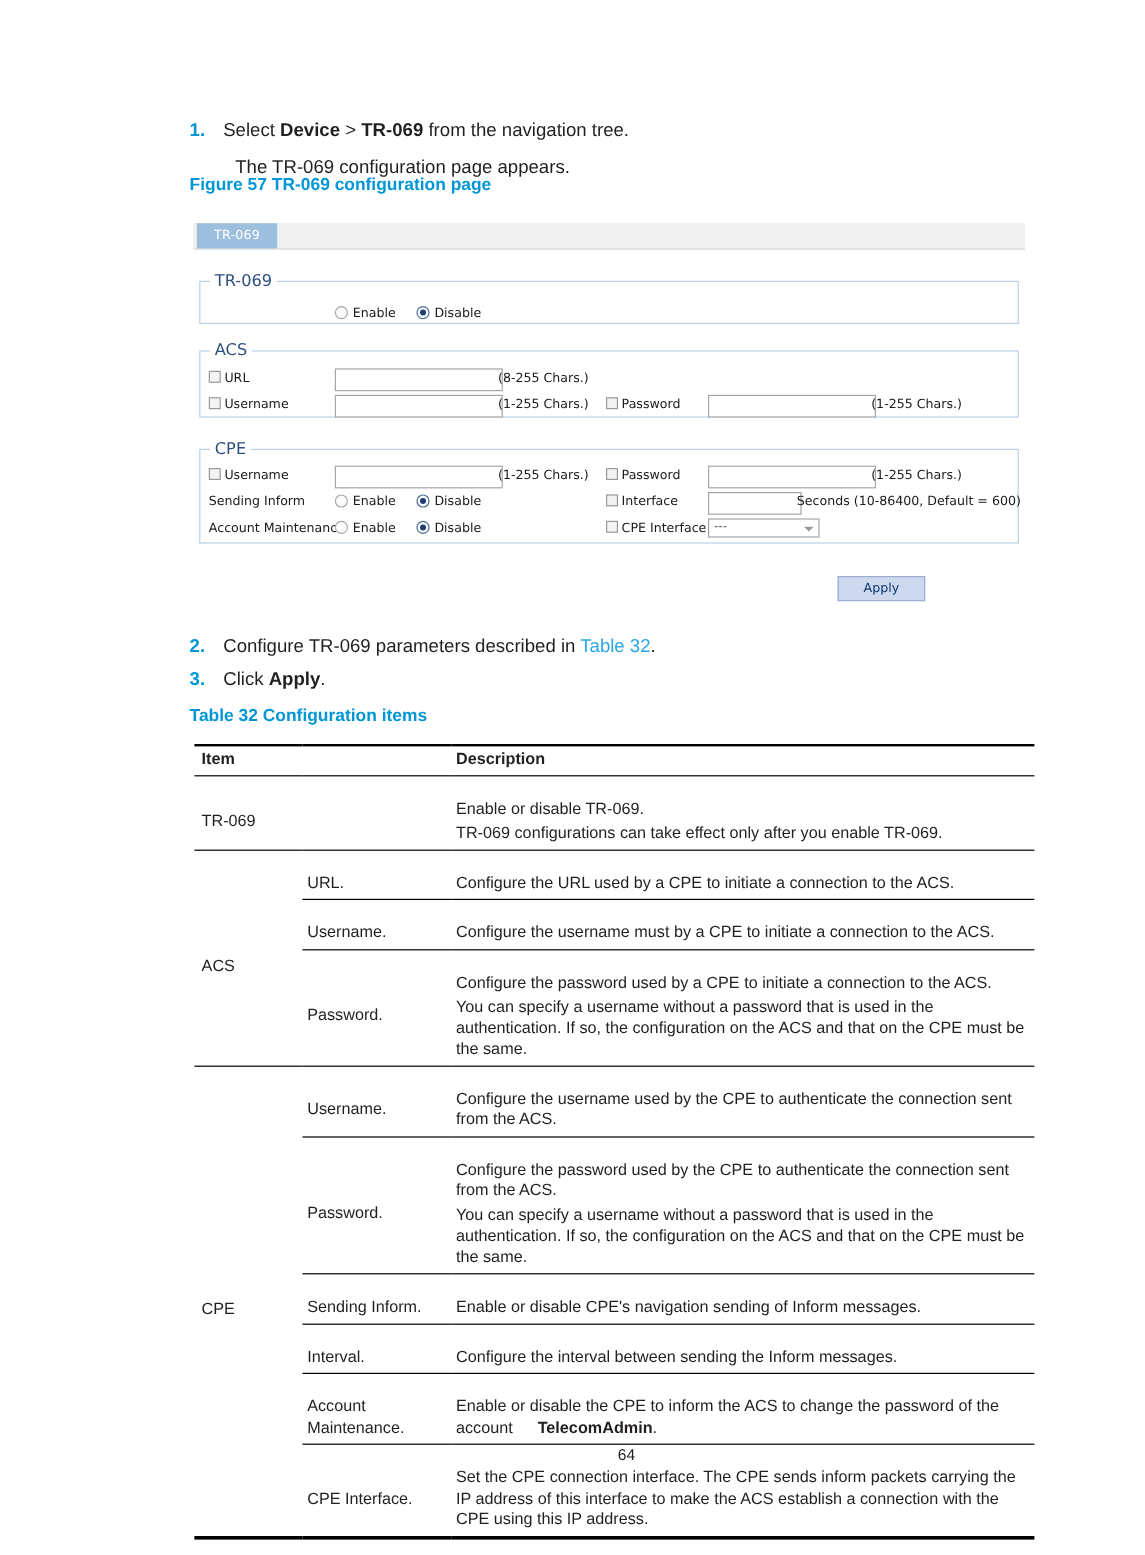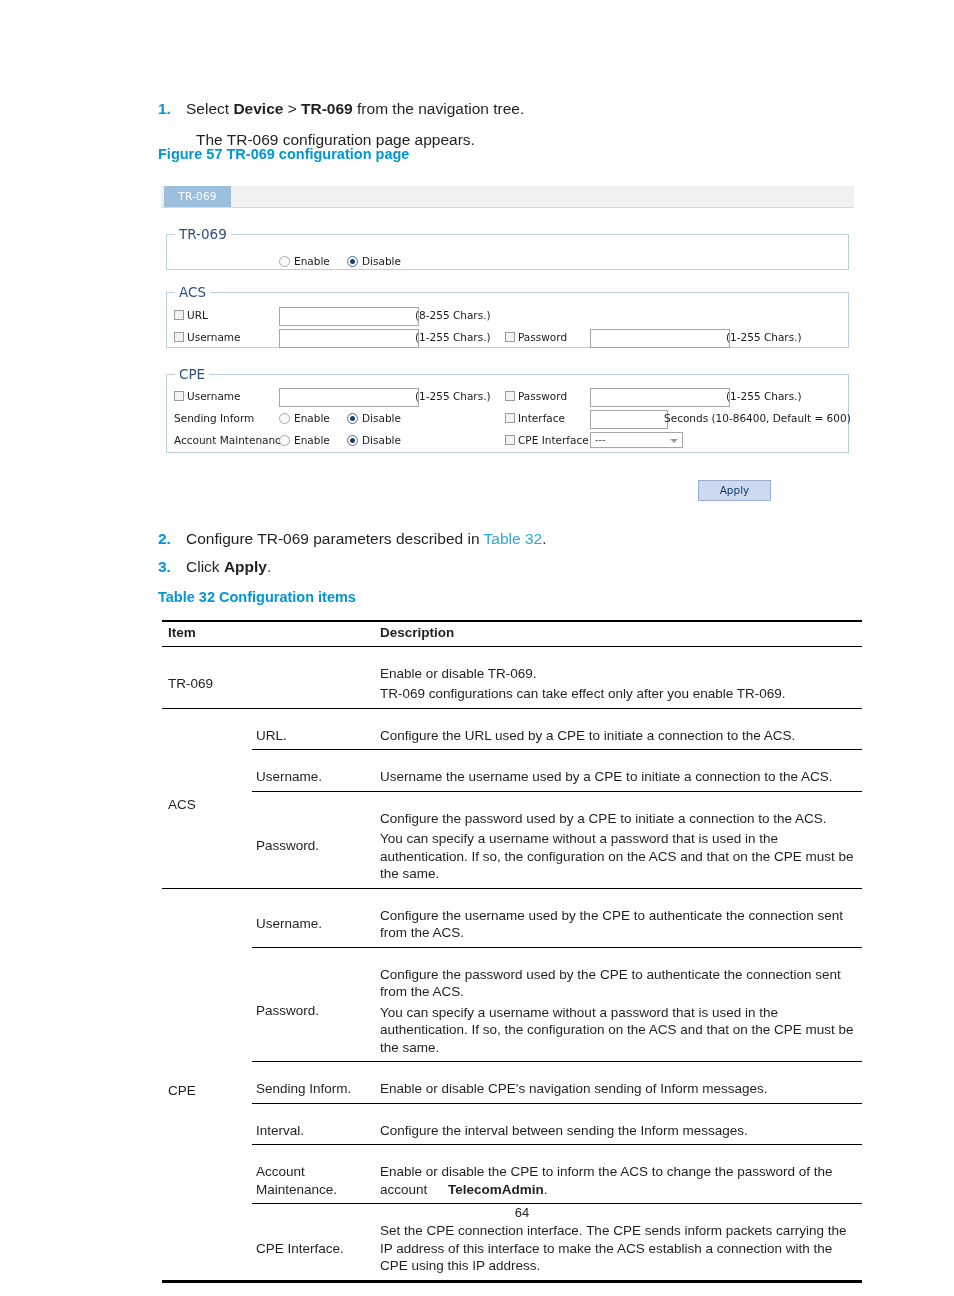--- a/index.html
+++ b/index.html
@@ -352,21 +352,21 @@
         <td class="col-item rule-thin" rowspan="3" style="vertical-align:middle;">ACS</td>
         <td class="col-sub rule-thin">URL.</td>
         <td class="col-desc rule-thin">
           <p class="desc-p">Configure the URL used by a CPE to initiate a connection to the ACS.</p>
         </td>
       </tr>
 
       <tr>
         <td class="col-sub rule-thin">Username.</td>
         <td class="col-desc rule-thin">
-          <p class="desc-p">Username the username used by a CPE to initiate a connection to the ACS.</p>
+          <p class="desc-p">Configure the username must by a CPE to initiate a connection to the ACS.</p>
         </td>
       </tr>
 
       <tr>
         <td class="col-sub rule-thin">Password.</td>
         <td class="col-desc rule-thin">
           <p class="desc-p">Configure the password used by a CPE to initiate a connection to the ACS.</p>
           <p class="desc-p">You can specify a username without a password that is used in the authentication. If so, the configuration on the ACS and that on the CPE must be the same.</p>
         </td>
       </tr>

